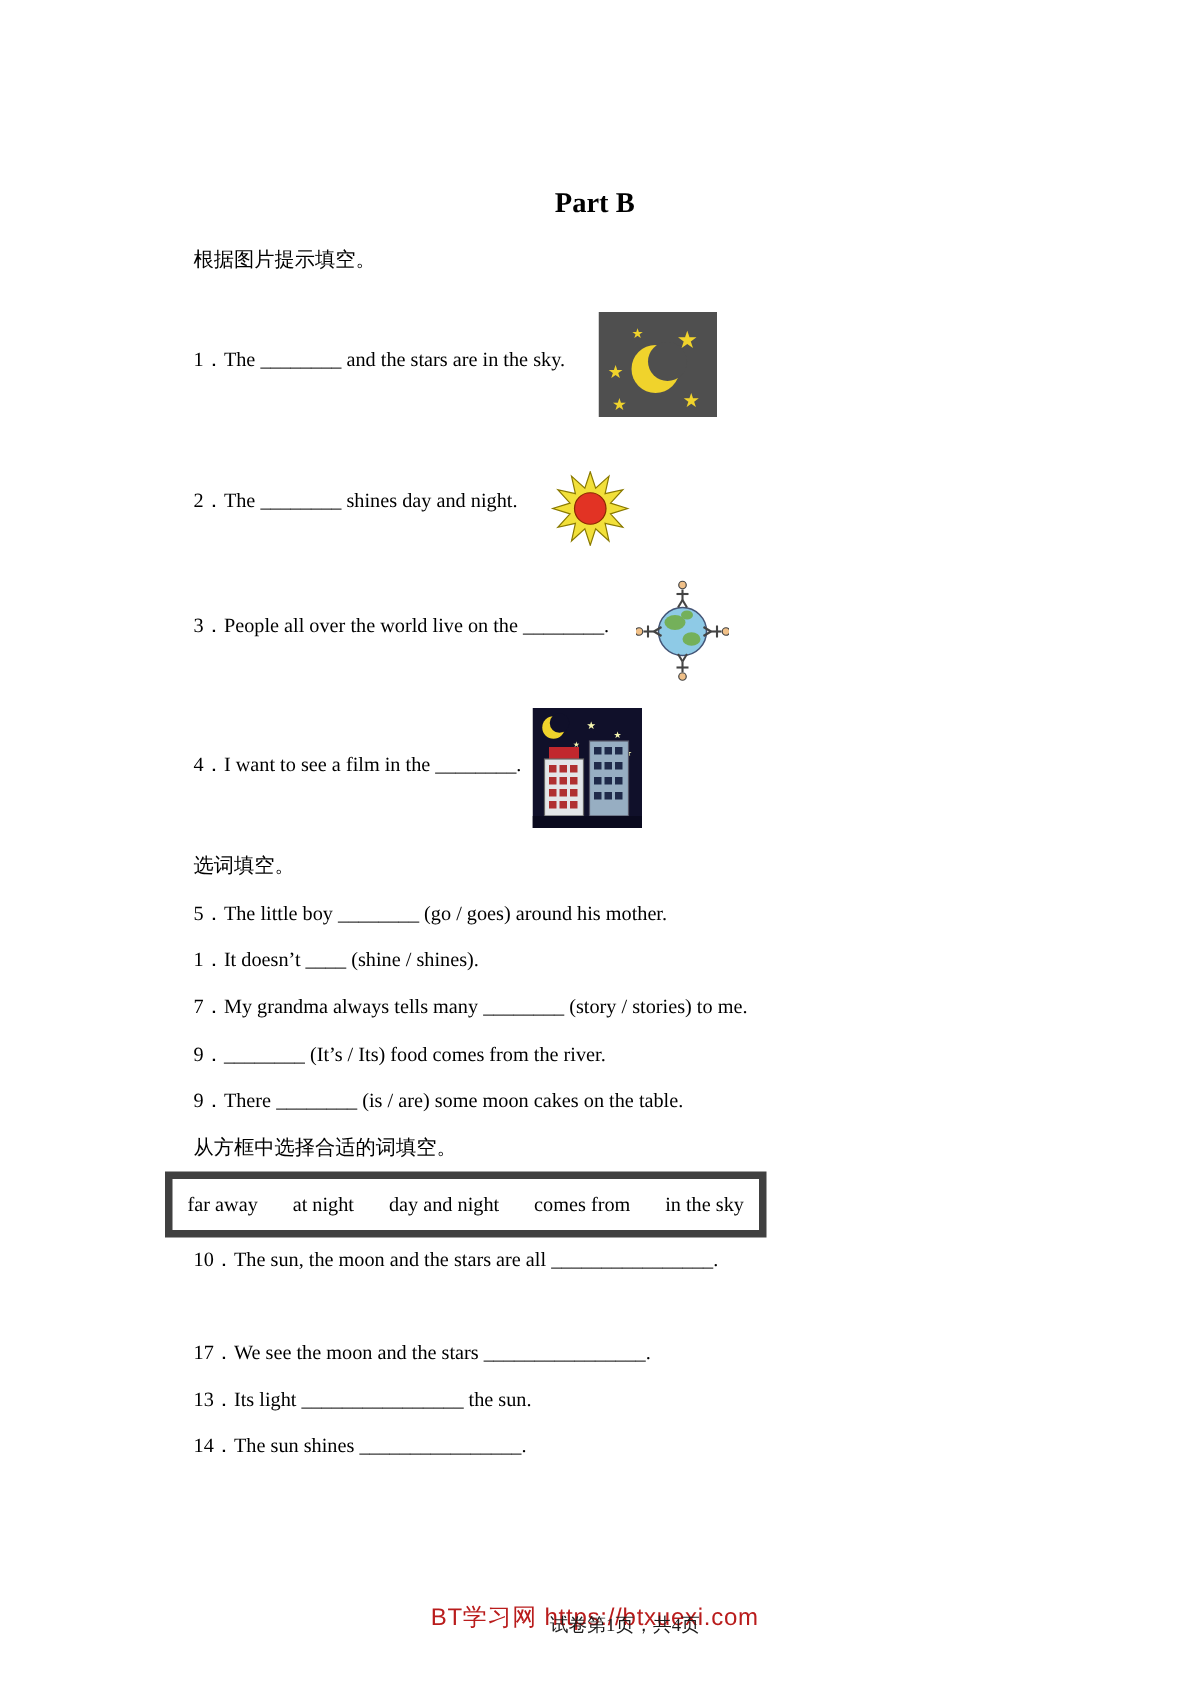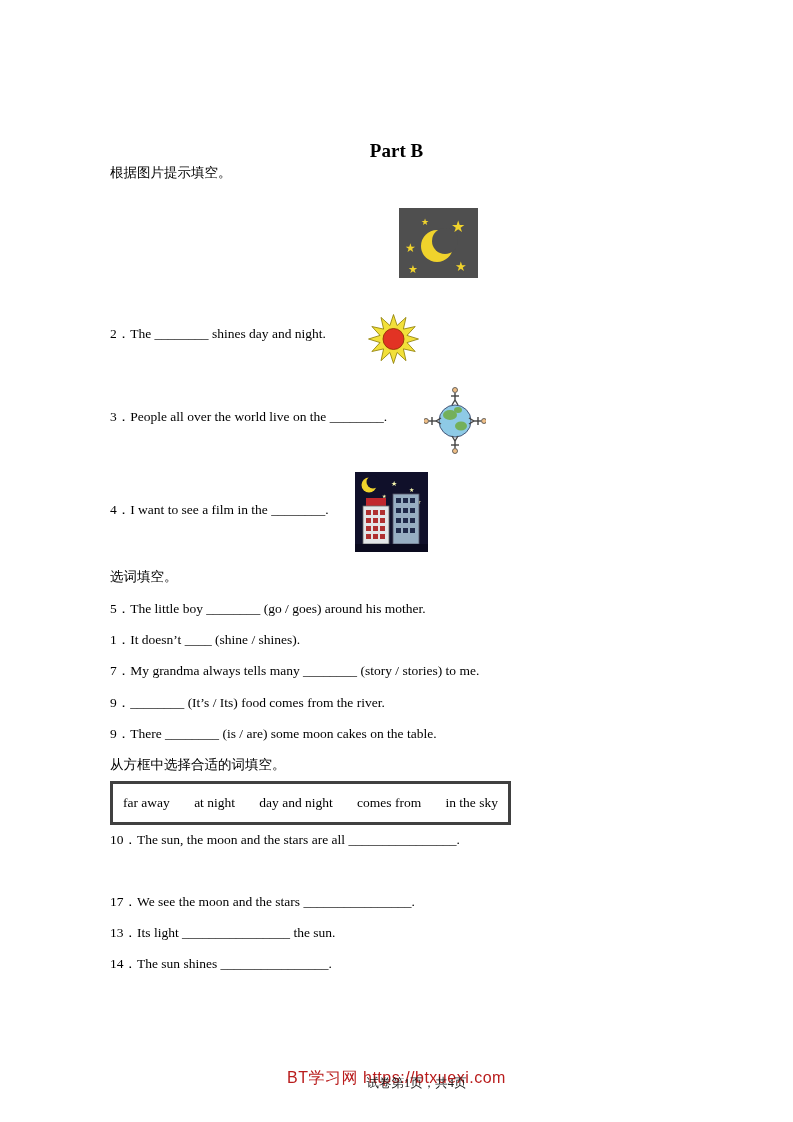--- a/index.html
+++ b/index.html
@@ -3,30 +3,30 @@
 <meta charset="utf-8">
 <style>
   * { margin:0; padding:0; box-sizing:border-box; }
   html,body { background:#ffffff; }
   .page {
     position:relative; width:793px; height:1122px; margin:0 auto;
     background:#ffffff; overflow:hidden;
     font-family:"Liberation Serif","DejaVu Serif",serif; color:#000;
   }
   .title {
-    position:absolute; top:140px; left:0; width:100%;
+    position:absolute; top:125px; left:0; width:100%;
     text-align:center; font-size:19px; font-weight:bold;
   }
   .txt {
-    position:absolute; left:110px; font-size:13.5px; white-space:nowrap;
+    position:absolute; left:129px; font-size:13.5px; white-space:nowrap;
   }
   .img { position:absolute; line-height:0; }
   .word-box {
     position:absolute; left:110px; top:781px; width:401px; height:44px;
-    border:3px solid #404040; display:flex; align-items:center;
+    border:5px solid #404040; display:flex; align-items:center;
     justify-content:space-between; padding:0 10px; font-size:13.5px;
   }
   .wm-center {
     position:absolute; top:1068px; left:0; width:100%; text-align:center;
     color:#b91c1c; font-size:16px; font-family:"Liberation Sans",sans-serif;
     letter-spacing:0.5px;
   }
   .page-label {
     position:absolute; top:1075px; left:0; width:100%; text-align:center;
     font-size:12.5px; color:#1a1a1a; transform:translateX(20px);
@@ -40,20 +40,21 @@
 </style>
 </head>
 <body>
 
 <div class="page">
 
   <h1 class="title">Part B</h1>
 
   <div class="txt" style="top:164px">根据图片提示填空。</div>
 
+  <div class="txt" style="top:231px">1．The ________ and the stars are in the sky.</div>
   <div class="img" style="left:399px; top:208px">
     <svg width="79" height="70" viewBox="0 0 79 70">
       <rect width="79" height="70" fill="#4f4f4f"></rect>
       <circle cx="38" cy="38" r="16" fill="#f0d32c"></circle>
       <circle cx="46" cy="33" r="13" fill="#4f4f4f"></circle>
       <text x="52" y="24" font-size="16" fill="#f0d32c">★</text>
       <text x="6" y="44" font-size="12" fill="#f0d32c">★</text>
       <text x="9" y="65" font-size="11" fill="#f0d32c">★</text>
       <text x="56" y="63" font-size="13" fill="#f0d32c">★</text>
       <text x="22" y="17" font-size="9" fill="#f0d32c">★</text>

